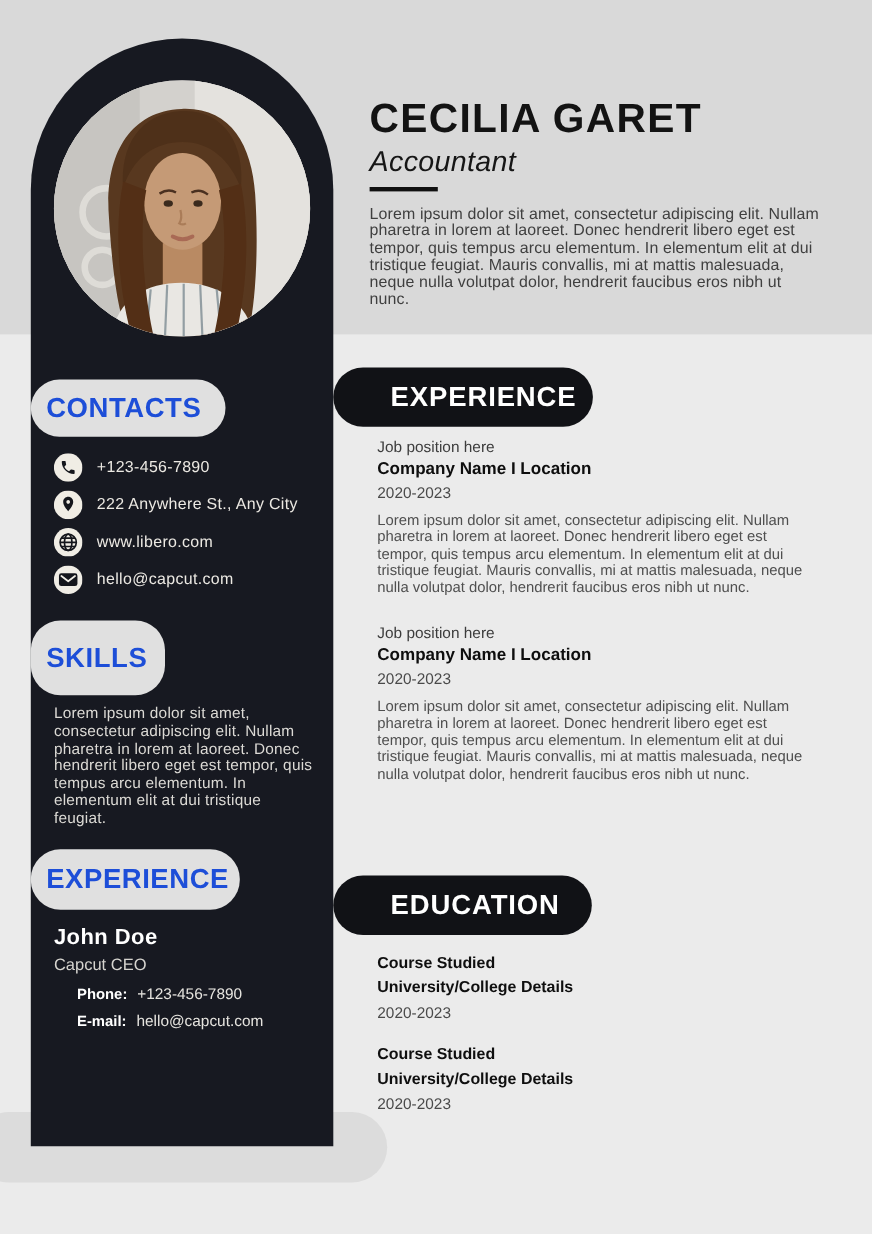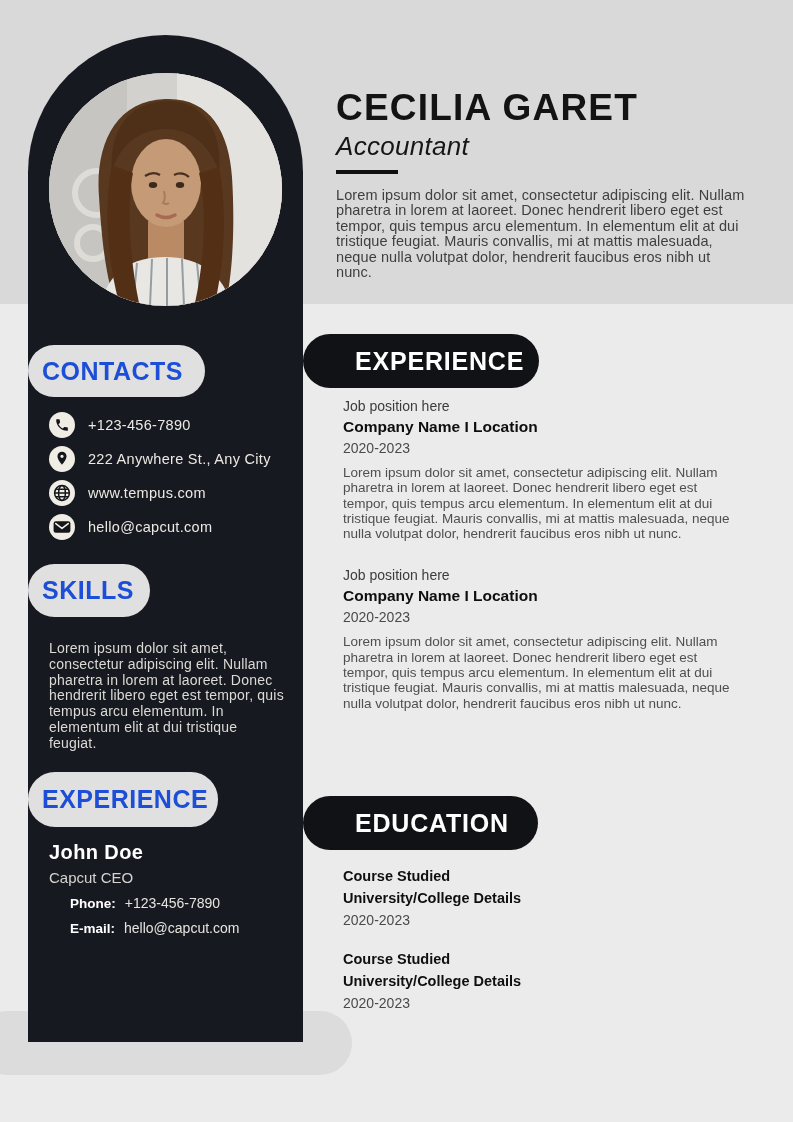--- a/index.html
+++ b/index.html
@@ -12,21 +12,21 @@
 
   
   .sidebar { position:absolute; left:28px; top:35px; width:275px; height:1007px; background:#171921; border-radius:138px 138px 0 0; z-index:2; }
   .photo-wrap { position:absolute; left:21px; top:38px; width:233px; height:233px; border-radius:50%; overflow:hidden; background:#d6d4d0; }
   .photo-wrap svg { display:block; width:100%; height:100%; }
 
   .pill-light { position:absolute; left:0; height:52px; background:#e0e0e0; border-radius:27px; display:flex; align-items:center; padding-left:14px; }
   .pill-light span { font-size:25px; font-weight:800; color:#1d4ed8; letter-spacing:0.5px; }
 
   .contacts-pill { top:310px; width:177px; }
-  .skills-pill   { top:529px; width:122px; height:53px; }
+  .skills-pill   { top:529px; width:122px; height:68px; }
   .reference-pill{ top:737px; width:190px; height:55px; }
 
   .contact-list { position:absolute; top:377px; left:0; width:275px; list-style:none; }
   .contact-row { display:flex; align-items:center; gap:13px; padding-left:21px; height:26px; margin-bottom:8px; }
   .contact-row .cicon { width:26px; height:26px; flex:0 0 26px; }
   .contact-row .ctext { font-size:14.5px; color:#ece9e3; letter-spacing:0.3px; white-space:nowrap; }
 
   .skills-text { position:absolute; top:606px; left:21px; width:238px; font-size:14px; line-height:15.8px; color:#dcdad5; letter-spacing:0.2px; }
 
   .ref-block { position:absolute; top:806px; left:21px; width:240px; }
@@ -128,21 +128,21 @@
       </li>
       <li class="contact-row">
         <svg class="cicon" viewBox="0 0 26 26">
           <circle cx="13" cy="13" r="13" fill="#f0ede5"></circle>
           <g fill="none" stroke="#14161c" stroke-width="1.5">
             <circle cx="13" cy="13" r="7.4"></circle>
             <ellipse cx="13" cy="13" rx="3.4" ry="7.4"></ellipse>
             <path d="M5.6,13 H20.4 M6.7,9.2 H19.3 M6.7,16.8 H19.3"></path>
           </g>
         </svg>
-        <span class="ctext">www.tempus.com</span>
+        <span class="ctext">www.libero.com</span>
       </li>
       <li class="contact-row">
         <svg class="cicon" viewBox="0 0 26 26">
           <circle cx="13" cy="13" r="13" fill="#f0ede5"></circle>
           <rect x="4.6" y="7.2" width="16.8" height="11.6" rx="2.2" fill="#14161c"></rect>
           <path d="M6.8,9.6 L13,14.4 L19.2,9.6" fill="none" stroke="#f0ede5" stroke-width="1.6" stroke-linecap="round" stroke-linejoin="round"></path>
         </svg>
         <span class="ctext">hello@capcut.com</span>
       </li>
     </ul>

